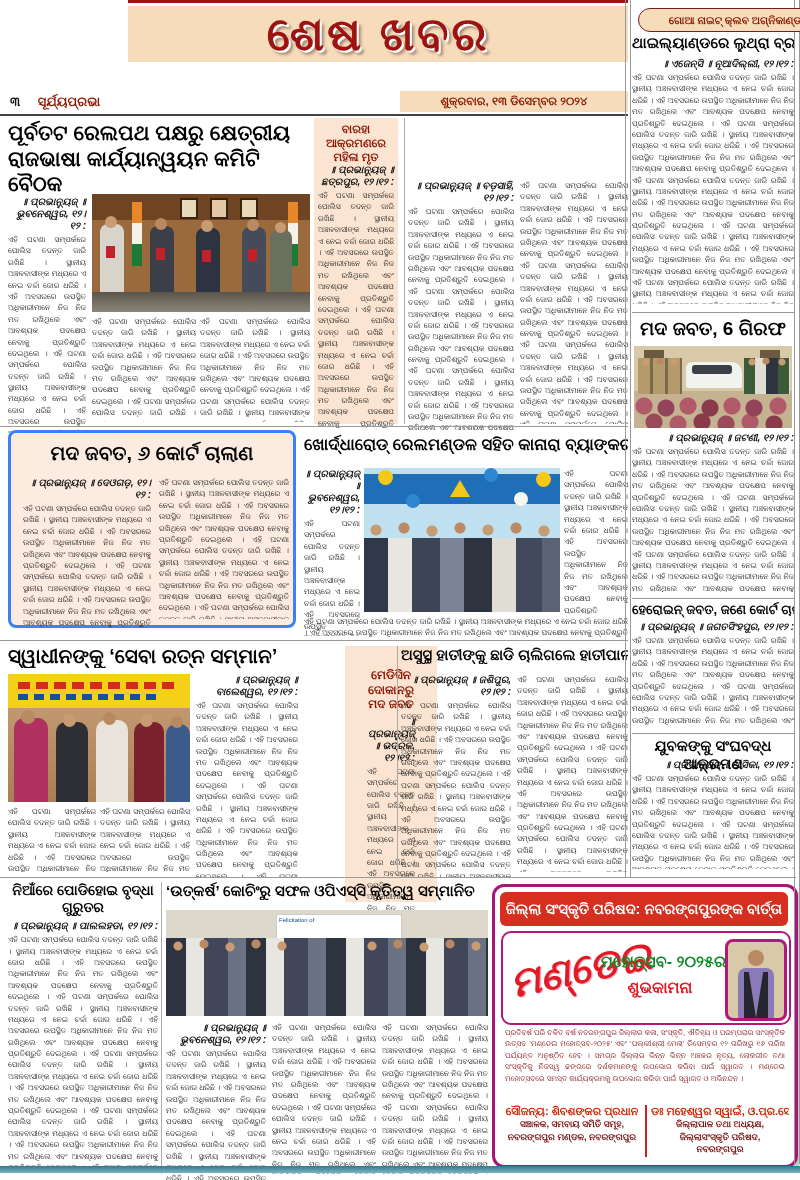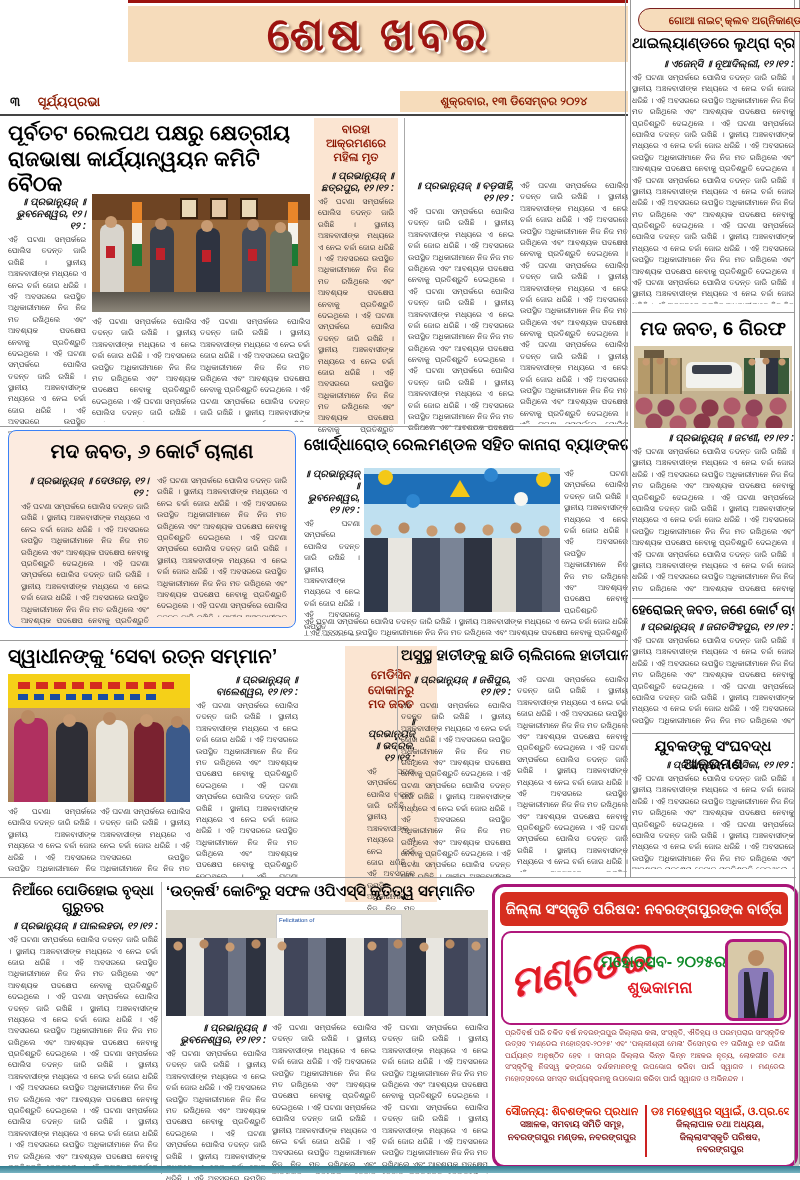--- a/index.html
+++ b/index.html
@@ -23,21 +23,21 @@
   .vrule{background:#aaa;width:1px;}
   .vrule2{width:4px;border-left:1px solid #999;border-right:1px solid #999;}
   
   .headline{font-weight:bold;color:#000;line-height:1.22;}
   .headline.center{text-align:center;}
   .headline.maroon{color:#8b1500;}
   .nowrap{white-space:nowrap;overflow:hidden;}
   .byline{font-size:10px;font-weight:bold;color:#111;text-align:right;margin:0 0 2px 0;font-style:italic;}
   .bodycol{font-size:7.6px;line-height:1.5;text-align:justify;color:#222;overflow:hidden;}
   .peachbox{background:#fbe5d2;}
-  .borderbox{background:#fcebe0;border:1px solid #3b82f6;border-radius:8px;}
+  .borderbox{background:#fcebe0;border:3px solid #3b82f6;border-radius:8px;}
   
   .kicker{border:1.5px solid #7a1f1f;border-radius:12px;background:#f6dcbb;color:#8b1a00;
           font-weight:bold;font-size:10.5px;display:flex;align-items:center;justify-content:center;}
   
   .photo{overflow:hidden;position:absolute;}
   .ph-el{position:absolute;}
   
   .ad{border:3px solid #a81578;border-radius:12px;background:#fff;box-shadow:3px 3px 0 #c9c9c9;}
   .ad-header{background:#d62e1f;border-radius:6px;color:#fff;font-weight:bold;font-size:14.5px;
              display:flex;align-items:center;justify-content:center;white-space:nowrap;overflow:hidden;}
@@ -95,21 +95,21 @@
     <div class="ph-el" style="left:64px;top:54px;width:9px;height:12px;background:#c0212a;"></div>
     <div class="ph-el" style="left:110px;top:56px;width:9px;height:12px;background:#c0212a;"></div>
     <div class="ph-el" style="left:156px;top:55px;width:9px;height:12px;background:#c0212a;"></div>
     <div class="ph-el" style="left:0;top:98px;width:218px;height:20px;background:linear-gradient(180deg,#5a554c,#8c867a);"></div>
   </div>
   <div class="abs bodycol" style="left:92px;top:316px;width:104px;height:106px;">ଏହି ଘଟଣା ସମ୍ପର୍କରେ ପୋଲିସ ତଦନ୍ତ ଜାରି ରଖିଛି । ସ୍ଥାନୀୟ ଅଞ୍ଚଳବାସୀଙ୍କ ମଧ୍ୟରେ ଏ ନେଇ ଚର୍ଚ୍ଚା ଜୋର ଧରିଛି । ଏହି ଅବସରରେ ଉପସ୍ଥିତ ଅଧିକାରୀମାନେ ନିଜ ନିଜ ମତ ରଖିଥିଲେ ଏବଂ ଆବଶ୍ୟକ ପଦକ୍ଷେପ ନେବାକୁ ପ୍ରତିଶ୍ରୁତି ଦେଇଥିଲେ । ଏହି ଘଟଣା ସମ୍ପର୍କରେ ପୋଲିସ ତଦନ୍ତ ଜାରି ରଖିଛି । ସ୍ଥାନୀୟ ଅଞ୍ଚଳବାସୀଙ୍କ ମଧ୍ୟରେ ଏ ନେଇ ଚର୍ଚ୍ଚା ଜୋର ଧରିଛି । ଏହି ଅବସରରେ ଉପସ୍ଥିତ ଅଧିକାରୀମାନେ ନିଜ ନିଜ ମତ ରଖିଥିଲେ ଏବଂ ଆବଶ୍ୟକ ପଦକ୍ଷେପ ନେବାକୁ ପ୍ରତିଶ୍ରୁତି ଦେଇଥିଲେ । ଏହି ଘଟଣା ସମ୍ପର୍କରେ ପୋଲିସ ତଦନ୍ତ ଜାରି ରଖିଛି । ସ୍ଥାନୀୟ ଅଞ୍ଚଳବାସୀଙ୍କ ମଧ୍ୟରେ ଏ ନେଇ ଚର୍ଚ୍ଚା ଜୋର ଧରିଛି । ଏହି ଅବସରରେ ଉପସ୍ଥିତ ଅଧିକାରୀମାନେ ନିଜ ନିଜ ମତ ରଖିଥିଲେ ଏବଂ ଆବଶ୍ୟକ ପଦକ୍ଷେପ ନେବାକୁ ପ୍ରତିଶ୍ରୁତି ଦେଇଥିଲେ । ଏହି ଘଟଣା ସମ୍ପର୍କରେ ପୋଲିସ ତଦନ୍ତ ଜାରି ରଖିଛି । ସ୍ଥାନୀୟ ଅଞ୍ଚଳବାସୀଙ୍କ ମଧ୍ୟରେ ଏ ନେଇ ଚର୍ଚ୍ଚା ଜୋର ଧରିଛି । ଏହି ଅବସରରେ ଉପସ୍ଥିତ ଅଧିକାରୀମାନେ ନିଜ ନିଜ ମତ ରଖିଥିଲେ ଏବଂ ଆବଶ୍ୟକ ପଦକ୍ଷେପ ନେବାକୁ ପ୍ରତିଶ୍ରୁତି ଦେଇଥିଲେ ।</div>
   <div class="abs bodycol" style="left:200px;top:316px;width:110px;height:106px;">ଏହି ଘଟଣା ସମ୍ପର୍କରେ ପୋଲିସ ତଦନ୍ତ ଜାରି ରଖିଛି । ସ୍ଥାନୀୟ ଅଞ୍ଚଳବାସୀଙ୍କ ମଧ୍ୟରେ ଏ ନେଇ ଚର୍ଚ୍ଚା ଜୋର ଧରିଛି । ଏହି ଅବସରରେ ଉପସ୍ଥିତ ଅଧିକାରୀମାନେ ନିଜ ନିଜ ମତ ରଖିଥିଲେ ଏବଂ ଆବଶ୍ୟକ ପଦକ୍ଷେପ ନେବାକୁ ପ୍ରତିଶ୍ରୁତି ଦେଇଥିଲେ । ଏହି ଘଟଣା ସମ୍ପର୍କରେ ପୋଲିସ ତଦନ୍ତ ଜାରି ରଖିଛି । ସ୍ଥାନୀୟ ଅଞ୍ଚଳବାସୀଙ୍କ ମଧ୍ୟରେ ଏ ନେଇ ଚର୍ଚ୍ଚା ଜୋର ଧରିଛି । ଏହି ଅବସରରେ ଉପସ୍ଥିତ ଅଧିକାରୀମାନେ ନିଜ ନିଜ ମତ ରଖିଥିଲେ ଏବଂ ଆବଶ୍ୟକ ପଦକ୍ଷେପ ନେବାକୁ ପ୍ରତିଶ୍ରୁତି ଦେଇଥିଲେ । ଏହି ଘଟଣା ସମ୍ପର୍କରେ ପୋଲିସ ତଦନ୍ତ ଜାରି ରଖିଛି । ସ୍ଥାନୀୟ ଅଞ୍ଚଳବାସୀଙ୍କ ମଧ୍ୟରେ ଏ ନେଇ ଚର୍ଚ୍ଚା ଜୋର ଧରିଛି । ଏହି ଅବସରରେ ଉପସ୍ଥିତ ଅଧିକାରୀମାନେ ନିଜ ନିଜ ମତ ରଖିଥିଲେ ଏବଂ ଆବଶ୍ୟକ ପଦକ୍ଷେପ ନେବାକୁ ପ୍ରତିଶ୍ରୁତି ଦେଇଥିଲେ । ଏହି ଘଟଣା ସମ୍ପର୍କରେ ପୋଲିସ ତଦନ୍ତ ଜାରି ରଖିଛି । ସ୍ଥାନୀୟ ଅଞ୍ଚଳବାସୀଙ୍କ ମଧ୍ୟରେ ଏ ନେଇ ଚର୍ଚ୍ଚା ଜୋର ଧରିଛି । ଏହି ଅବସରରେ ଉପସ୍ଥିତ ଅଧିକାରୀମାନେ ନିଜ ନିଜ ମତ ରଖିଥିଲେ ଏବଂ ଆବଶ୍ୟକ ପଦକ୍ଷେପ ନେବାକୁ ପ୍ରତିଶ୍ରୁତି ଦେଇଥିଲେ ।</div>
 
   <div class="abs peachbox" style="left:314px;top:118px;width:84px;height:306px;padding:4px;box-sizing:border-box;">
     <div class="headline maroon center" style="font-size:11.5px;">ବାରହା ଆକ୍ରମଣରେ ମହିଳା ମୃତ</div>
-    <p class="byline" style="margin-top:6px;">॥ ପ୍ରଭାନ୍ୟୁଜ୍ ॥ ଛତ୍ରପୁର, ୧୨।୧୨ :</p>
+    <p class="byline" style="margin-top:0;">॥ ପ୍ରଭାନ୍ୟୁଜ୍ ॥ ଛତ୍ରପୁର, ୧୨।୧୨ :</p>
     <div class="bodycol" style="height:238px;">ଏହି ଘଟଣା ସମ୍ପର୍କରେ ପୋଲିସ ତଦନ୍ତ ଜାରି ରଖିଛି । ସ୍ଥାନୀୟ ଅଞ୍ଚଳବାସୀଙ୍କ ମଧ୍ୟରେ ଏ ନେଇ ଚର୍ଚ୍ଚା ଜୋର ଧରିଛି । ଏହି ଅବସରରେ ଉପସ୍ଥିତ ଅଧିକାରୀମାନେ ନିଜ ନିଜ ମତ ରଖିଥିଲେ ଏବଂ ଆବଶ୍ୟକ ପଦକ୍ଷେପ ନେବାକୁ ପ୍ରତିଶ୍ରୁତି ଦେଇଥିଲେ । ଏହି ଘଟଣା ସମ୍ପର୍କରେ ପୋଲିସ ତଦନ୍ତ ଜାରି ରଖିଛି । ସ୍ଥାନୀୟ ଅଞ୍ଚଳବାସୀଙ୍କ ମଧ୍ୟରେ ଏ ନେଇ ଚର୍ଚ୍ଚା ଜୋର ଧରିଛି । ଏହି ଅବସରରେ ଉପସ୍ଥିତ ଅଧିକାରୀମାନେ ନିଜ ନିଜ ମତ ରଖିଥିଲେ ଏବଂ ଆବଶ୍ୟକ ପଦକ୍ଷେପ ନେବାକୁ ପ୍ରତିଶ୍ରୁତି ଦେଇଥିଲେ । ଏହି ଘଟଣା ସମ୍ପର୍କରେ ପୋଲିସ ତଦନ୍ତ ଜାରି ରଖିଛି । ସ୍ଥାନୀୟ ଅଞ୍ଚଳବାସୀଙ୍କ ମଧ୍ୟରେ ଏ ନେଇ ଚର୍ଚ୍ଚା ଜୋର ଧରିଛି । ଏହି ଅବସରରେ ଉପସ୍ଥିତ ଅଧିକାରୀମାନେ ନିଜ ନିଜ ମତ ରଖିଥିଲେ ଏବଂ ଆବଶ୍ୟକ ପଦକ୍ଷେପ ନେବାକୁ ପ୍ରତିଶ୍ରୁତି ଦେଇଥିଲେ । ଏହି ଘଟଣା ସମ୍ପର୍କରେ ପୋଲିସ ତଦନ୍ତ ଜାରି ରଖିଛି । ସ୍ଥାନୀୟ ଅଞ୍ଚଳବାସୀଙ୍କ ମଧ୍ୟରେ ଏ ନେଇ ଚର୍ଚ୍ଚା ଜୋର ଧରିଛି । ଏହି ଅବସରରେ ଉପସ୍ଥିତ ଅଧିକାରୀମାନେ ନିଜ ନିଜ ମତ ରଖିଥିଲେ ଏବଂ ଆବଶ୍ୟକ ପଦକ୍ଷେପ ନେବାକୁ ପ୍ରତିଶ୍ରୁତି ଦେଇଥିଲେ । ଏହି ଘଟଣା ସମ୍ପର୍କରେ ପୋଲିସ ତଦନ୍ତ ଜାରି ରଖିଛି । ସ୍ଥାନୀୟ ଅଞ୍ଚଳବାସୀଙ୍କ ମଧ୍ୟରେ ଏ ନେଇ ଚର୍ଚ୍ଚା ଜୋର ଧରିଛି । ଏହି ଅବସରରେ ଉପସ୍ଥିତ ଅଧିକାରୀମାନେ ନିଜ ନିଜ ମତ ରଖିଥିଲେ ଏବଂ ଆବଶ୍ୟକ ପଦକ୍ଷେପ ନେବାକୁ ପ୍ରତିଶ୍ରୁତି ଦେଇଥିଲେ । ଏହି ଘଟଣା ସମ୍ପର୍କରେ ପୋଲିସ ତଦନ୍ତ ଜାରି ରଖିଛି । ସ୍ଥାନୀୟ ଅଞ୍ଚଳବାସୀଙ୍କ ମଧ୍ୟରେ ଏ ନେଇ ଚର୍ଚ୍ଚା ଜୋର ଧରିଛି । ଏହି ଅବସରରେ ଉପସ୍ଥିତ ଅଧିକାରୀମାନେ ନିଜ ନିଜ ମତ ରଖିଥିଲେ ଏବଂ ଆବଶ୍ୟକ ପଦକ୍ଷେପ ନେବାକୁ ପ୍ରତିଶ୍ରୁତି ଦେଇଥିଲେ ।</div>
   </div>
   <div class="abs vrule" style="left:404px;top:118px;height:306px;"></div>
 
   <div class="abs" style="left:408px;top:180px;width:106px;height:244px;">
     <p class="byline">॥ ପ୍ରଭାନ୍ୟୁଜ୍ ॥ ବଡ଼ସାହି, ୧୨।୧୨ :</p>
     <div class="bodycol" style="height:224px;">ଏହି ଘଟଣା ସମ୍ପର୍କରେ ପୋଲିସ ତଦନ୍ତ ଜାରି ରଖିଛି । ସ୍ଥାନୀୟ ଅଞ୍ଚଳବାସୀଙ୍କ ମଧ୍ୟରେ ଏ ନେଇ ଚର୍ଚ୍ଚା ଜୋର ଧରିଛି । ଏହି ଅବସରରେ ଉପସ୍ଥିତ ଅଧିକାରୀମାନେ ନିଜ ନିଜ ମତ ରଖିଥିଲେ ଏବଂ ଆବଶ୍ୟକ ପଦକ୍ଷେପ ନେବାକୁ ପ୍ରତିଶ୍ରୁତି ଦେଇଥିଲେ । ଏହି ଘଟଣା ସମ୍ପର୍କରେ ପୋଲିସ ତଦନ୍ତ ଜାରି ରଖିଛି । ସ୍ଥାନୀୟ ଅଞ୍ଚଳବାସୀଙ୍କ ମଧ୍ୟରେ ଏ ନେଇ ଚର୍ଚ୍ଚା ଜୋର ଧରିଛି । ଏହି ଅବସରରେ ଉପସ୍ଥିତ ଅଧିକାରୀମାନେ ନିଜ ନିଜ ମତ ରଖିଥିଲେ ଏବଂ ଆବଶ୍ୟକ ପଦକ୍ଷେପ ନେବାକୁ ପ୍ରତିଶ୍ରୁତି ଦେଇଥିଲେ । ଏହି ଘଟଣା ସମ୍ପର୍କରେ ପୋଲିସ ତଦନ୍ତ ଜାରି ରଖିଛି । ସ୍ଥାନୀୟ ଅଞ୍ଚଳବାସୀଙ୍କ ମଧ୍ୟରେ ଏ ନେଇ ଚର୍ଚ୍ଚା ଜୋର ଧରିଛି । ଏହି ଅବସରରେ ଉପସ୍ଥିତ ଅଧିକାରୀମାନେ ନିଜ ନିଜ ମତ ରଖିଥିଲେ ଏବଂ ଆବଶ୍ୟକ ପଦକ୍ଷେପ ନେବାକୁ ପ୍ରତିଶ୍ରୁତି ଦେଇଥିଲେ । ଏହି ଘଟଣା ସମ୍ପର୍କରେ ପୋଲିସ ତଦନ୍ତ ଜାରି ରଖିଛି । ସ୍ଥାନୀୟ ଅଞ୍ଚଳବାସୀଙ୍କ ମଧ୍ୟରେ ଏ ନେଇ ଚର୍ଚ୍ଚା ଜୋର ଧରିଛି । ଏହି ଅବସରରେ ଉପସ୍ଥିତ ଅଧିକାରୀମାନେ ନିଜ ନିଜ ମତ ରଖିଥିଲେ ଏବଂ ଆବଶ୍ୟକ ପଦକ୍ଷେପ ନେବାକୁ ପ୍ରତିଶ୍ରୁତି ଦେଇଥିଲେ । ଏହି ଘଟଣା ସମ୍ପର୍କରେ ପୋଲିସ ତଦନ୍ତ ଜାରି ରଖିଛି । ସ୍ଥାନୀୟ ଅଞ୍ଚଳବାସୀଙ୍କ ମଧ୍ୟରେ ଏ ନେଇ ଚର୍ଚ୍ଚା ଜୋର ଧରିଛି । ଏହି ଅବସରରେ ଉପସ୍ଥିତ ଅଧିକାରୀମାନେ ନିଜ ନିଜ ମତ ରଖିଥିଲେ ଏବଂ ଆବଶ୍ୟକ ପଦକ୍ଷେପ ନେବାକୁ ପ୍ରତିଶ୍ରୁତି ଦେଇଥିଲେ । ଏହି ଘଟଣା ସମ୍ପର୍କରେ ପୋଲିସ ତଦନ୍ତ ଜାରି ରଖିଛି । ସ୍ଥାନୀୟ ଅଞ୍ଚଳବାସୀଙ୍କ ମଧ୍ୟରେ ଏ ନେଇ ଚର୍ଚ୍ଚା ଜୋର ଧରିଛି । ଏହି ଅବସରରେ ଉପସ୍ଥିତ ଅଧିକାରୀମାନେ ନିଜ ନିଜ ମତ ରଖିଥିଲେ ଏବଂ ଆବଶ୍ୟକ ପଦକ୍ଷେପ ନେବାକୁ ପ୍ରତିଶ୍ରୁତି ଦେଇଥିଲେ ।</div>
   </div>
   <div class="abs bodycol" style="left:520px;top:180px;width:108px;height:244px;">ଏହି ଘଟଣା ସମ୍ପର୍କରେ ପୋଲିସ ତଦନ୍ତ ଜାରି ରଖିଛି । ସ୍ଥାନୀୟ ଅଞ୍ଚଳବାସୀଙ୍କ ମଧ୍ୟରେ ଏ ନେଇ ଚର୍ଚ୍ଚା ଜୋର ଧରିଛି । ଏହି ଅବସରରେ ଉପସ୍ଥିତ ଅଧିକାରୀମାନେ ନିଜ ନିଜ ମତ ରଖିଥିଲେ ଏବଂ ଆବଶ୍ୟକ ପଦକ୍ଷେପ ନେବାକୁ ପ୍ରତିଶ୍ରୁତି ଦେଇଥିଲେ । ଏହି ଘଟଣା ସମ୍ପର୍କରେ ପୋଲିସ ତଦନ୍ତ ଜାରି ରଖିଛି । ସ୍ଥାନୀୟ ଅଞ୍ଚଳବାସୀଙ୍କ ମଧ୍ୟରେ ଏ ନେଇ ଚର୍ଚ୍ଚା ଜୋର ଧରିଛି । ଏହି ଅବସରରେ ଉପସ୍ଥିତ ଅଧିକାରୀମାନେ ନିଜ ନିଜ ମତ ରଖିଥିଲେ ଏବଂ ଆବଶ୍ୟକ ପଦକ୍ଷେପ ନେବାକୁ ପ୍ରତିଶ୍ରୁତି ଦେଇଥିଲେ । ଏହି ଘଟଣା ସମ୍ପର୍କରେ ପୋଲିସ ତଦନ୍ତ ଜାରି ରଖିଛି । ସ୍ଥାନୀୟ ଅଞ୍ଚଳବାସୀଙ୍କ ମଧ୍ୟରେ ଏ ନେଇ ଚର୍ଚ୍ଚା ଜୋର ଧରିଛି । ଏହି ଅବସରରେ ଉପସ୍ଥିତ ଅଧିକାରୀମାନେ ନିଜ ନିଜ ମତ ରଖିଥିଲେ ଏବଂ ଆବଶ୍ୟକ ପଦକ୍ଷେପ ନେବାକୁ ପ୍ରତିଶ୍ରୁତି ଦେଇଥିଲେ । ଏହି ଘଟଣା ସମ୍ପର୍କରେ ପୋଲିସ ତଦନ୍ତ ଜାରି ରଖିଛି । ସ୍ଥାନୀୟ ଅଞ୍ଚଳବାସୀଙ୍କ ମଧ୍ୟରେ ଏ ନେଇ ଚର୍ଚ୍ଚା ଜୋର ଧରିଛି । ଏହି ଅବସରରେ ଉପସ୍ଥିତ ଅଧିକାରୀମାନେ ନିଜ ନିଜ ମତ ରଖିଥିଲେ ଏବଂ ଆବଶ୍ୟକ ପଦକ୍ଷେପ ନେବାକୁ ପ୍ରତିଶ୍ରୁତି ଦେଇଥିଲେ । ଏହି ଘଟଣା ସମ୍ପର୍କରେ ପୋଲିସ ତଦନ୍ତ ଜାରି ରଖିଛି । ସ୍ଥାନୀୟ ଅଞ୍ଚଳବାସୀଙ୍କ ମଧ୍ୟରେ ଏ ନେଇ ଚର୍ଚ୍ଚା ଜୋର ଧରିଛି । ଏହି ଅବସରରେ ଉପସ୍ଥିତ ଅଧିକାରୀମାନେ ନିଜ ନିଜ ମତ ରଖିଥିଲେ ଏବଂ ଆବଶ୍ୟକ ପଦକ୍ଷେପ ନେବାକୁ ପ୍ରତିଶ୍ରୁତି ଦେଇଥିଲେ । ଏହି ଘଟଣା ସମ୍ପର୍କରେ ପୋଲିସ ତଦନ୍ତ ଜାରି ରଖିଛି । ସ୍ଥାନୀୟ ଅଞ୍ଚଳବାସୀଙ୍କ ମଧ୍ୟରେ ଏ ନେଇ ଚର୍ଚ୍ଚା ଜୋର ଧରିଛି । ଏହି ଅବସରରେ ଉପସ୍ଥିତ ଅଧିକାରୀମାନେ ନିଜ ନିଜ ମତ ରଖିଥିଲେ ଏବଂ ଆବଶ୍ୟକ ପଦକ୍ଷେପ ନେବାକୁ ପ୍ରତିଶ୍ରୁତି ଦେଇଥିଲେ । ଏହି ଘଟଣା ସମ୍ପର୍କରେ ପୋଲିସ ତଦନ୍ତ ଜାରି ରଖିଛି । ସ୍ଥାନୀୟ ଅଞ୍ଚଳବାସୀଙ୍କ ମଧ୍ୟରେ ଏ ନେଇ ଚର୍ଚ୍ଚା ଜୋର ଧରିଛି । ଏହି ଅବସରରେ ଉପସ୍ଥିତ ଅଧିକାରୀମାନେ ନିଜ ନିଜ ମତ ରଖିଥିଲେ ଏବଂ ଆବଶ୍ୟକ ପଦକ୍ଷେପ ନେବାକୁ ପ୍ରତିଶ୍ରୁତି ଦେଇଥିଲେ ।</div>
 

